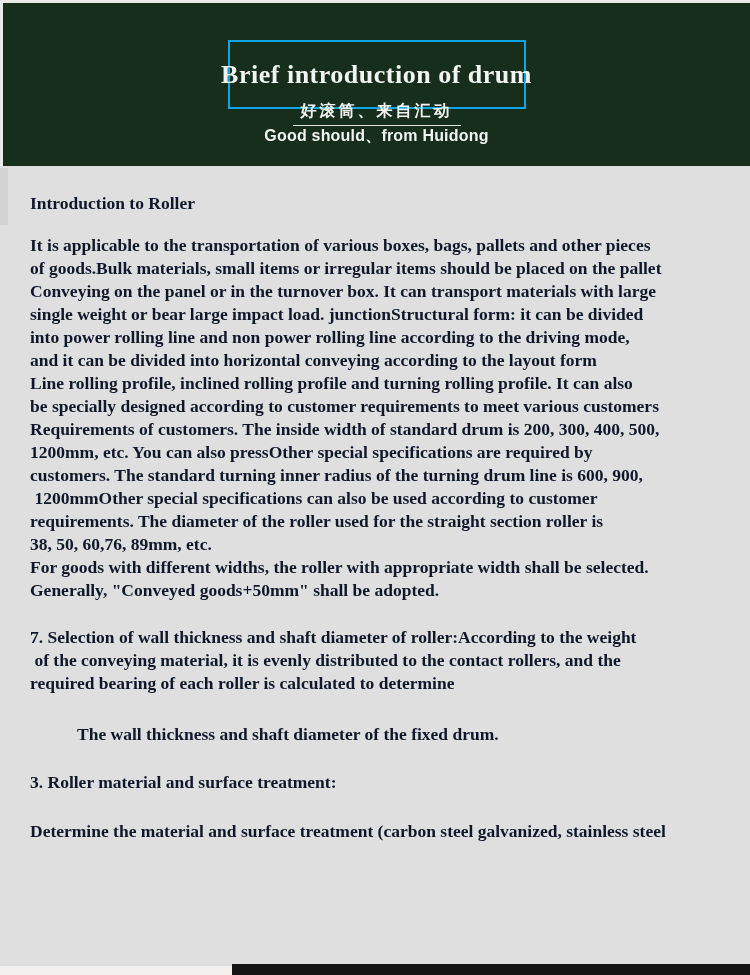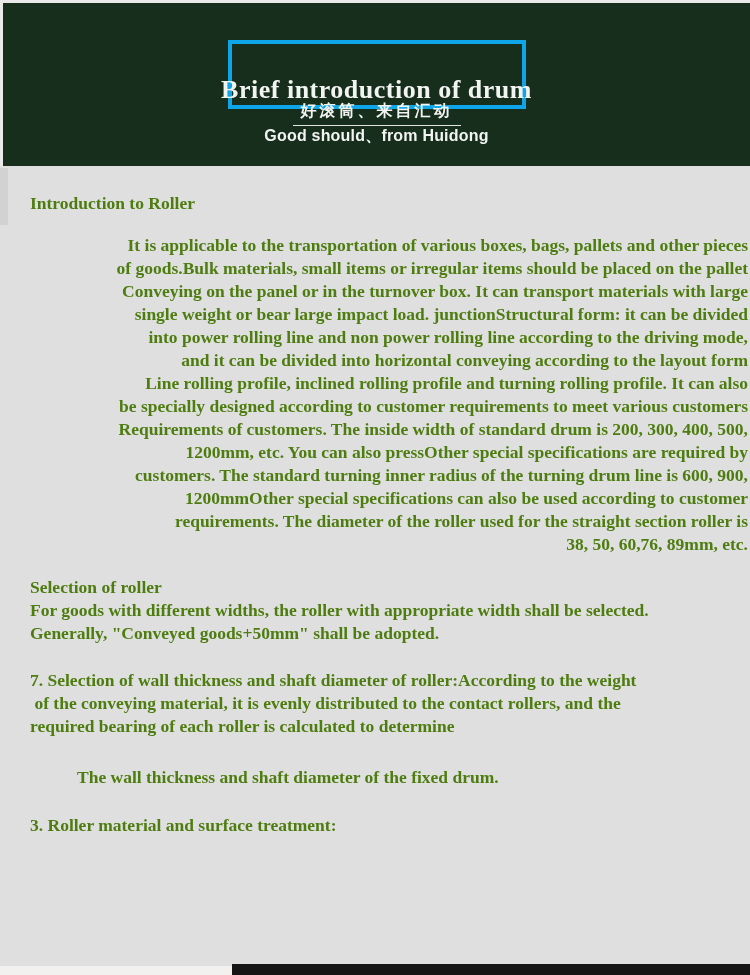--- a/index.html
+++ b/index.html
@@ -9,22 +9,22 @@
     background:#e9e9e9;
     font-family:"Liberation Serif", serif;
   }
   .header {
     position:absolute; left:3px; top:3px; right:0; height:163px;
     background:#172e1d; color:#f2f4f1; text-align:center;
   }
   .title-box {
     position:absolute; left:50%; transform:translateX(-50%);
     top:37px; width:298px; height:69px;
-    border:4px solid #0ea5e9;
-    display:flex; align-items:flex-end; justify-content:center;
+    border:2px solid #0ea5e9;
+    display:flex; align-items:center; justify-content:center;
   }
   .title-box .title {
     font-family:"Liberation Serif", serif; font-weight:700;
     font-size:26px; letter-spacing:0.5px; white-space:nowrap;
   }
   .subtitle-cn-wrap { position:absolute; top:98px; left:0; right:0; }
   .subtitle-cn {
     display:inline-block;
     font-family:Liberation Sans, sans-serif; font-weight:700;
     font-size:16px; letter-spacing:3px;
@@ -40,29 +40,29 @@
   .doc-body {
     position:absolute; left:0; right:0; top:166px; bottom:0;
     background:#dfdfdf;
   }
   .left-notch {
     position:absolute; left:0; top:2px; width:8px; height:57px;
     background:#d2d2d2;
   }
   .content {
     position:absolute; left:30px; top:0; width:718px;
-    color:#4d7c0f; font-weight:700;
+    color:#0f172a; font-weight:700;
     font-family:"Liberation Serif", serif;
     font-size:17.5px;
   }
   .content p, .content h2, .content h3 {
     font-size:17.5px; font-weight:700; white-space:pre; line-height:23px;
   }
   .h-intro      { margin-top:26px; line-height:21px; }
-  .p-intro      { margin-top:19px; line-height:18.9px;text-align:right; }
+  .p-intro      { margin-top:19px; line-height:18.9px; }
   .h-selection  { margin-top:20px; }
   .h-item1      { margin-top:25px; }
   .p-item1      { }
   .p-item2      { margin-top:24px; }
   .p-item2b     { margin-top:28px;margin-left:47px; }
   .h-item3      { margin-top:25px; }
   .p-item3      { margin-top:26px; }
   .bottom-strip {
     position:absolute; left:0; right:0; bottom:0; height:9px;
     background:#f3f1f0;
@@ -100,27 +100,27 @@
 into power rolling line and non power rolling line according to the driving mode,
 and it can be divided into horizontal conveying according to the layout form
 Line rolling profile, inclined rolling profile and turning rolling profile. It can also
 be specially designed according to customer requirements to meet various customers
 Requirements of customers. The inside width of standard drum is 200, 300, 400, 500,
 1200mm, etc. You can also pressOther special specifications are required by
 customers. The standard turning inner radius of the turning drum line is 600, 900,
  1200mmOther special specifications can also be used according to customer
 requirements. The diameter of the roller used for the straight section roller is
 38, 50, 60,76, 89mm, etc.</p>
-      <h2 class="h-selection">Selection of roller</h2>
       <p class="p-item1">For goods with different widths, the roller with appropriate width shall be selected.
 Generally, "Conveyed goods+50mm" shall be adopted.</p>
       <p class="p-item2">7. Selection of wall thickness and shaft diameter of roller:According to the weight
  of the conveying material, it is evenly distributed to the contact rollers, and the
 required bearing of each roller is calculated to determine</p>
       <p class="p-item2b">The wall thickness and shaft diameter of the fixed drum.</p>
       <h3 class="h-item3">3. Roller material and surface treatment:</h3>
+      <p class="p-item3">Determine the material and surface treatment (carbon steel galvanized, stainless steel</p>
 
     </div>
     <div class="bottom-strip"></div>
     <div class="bottom-bar"></div>
   </div>
 
 </div>
 
 </body></html>

